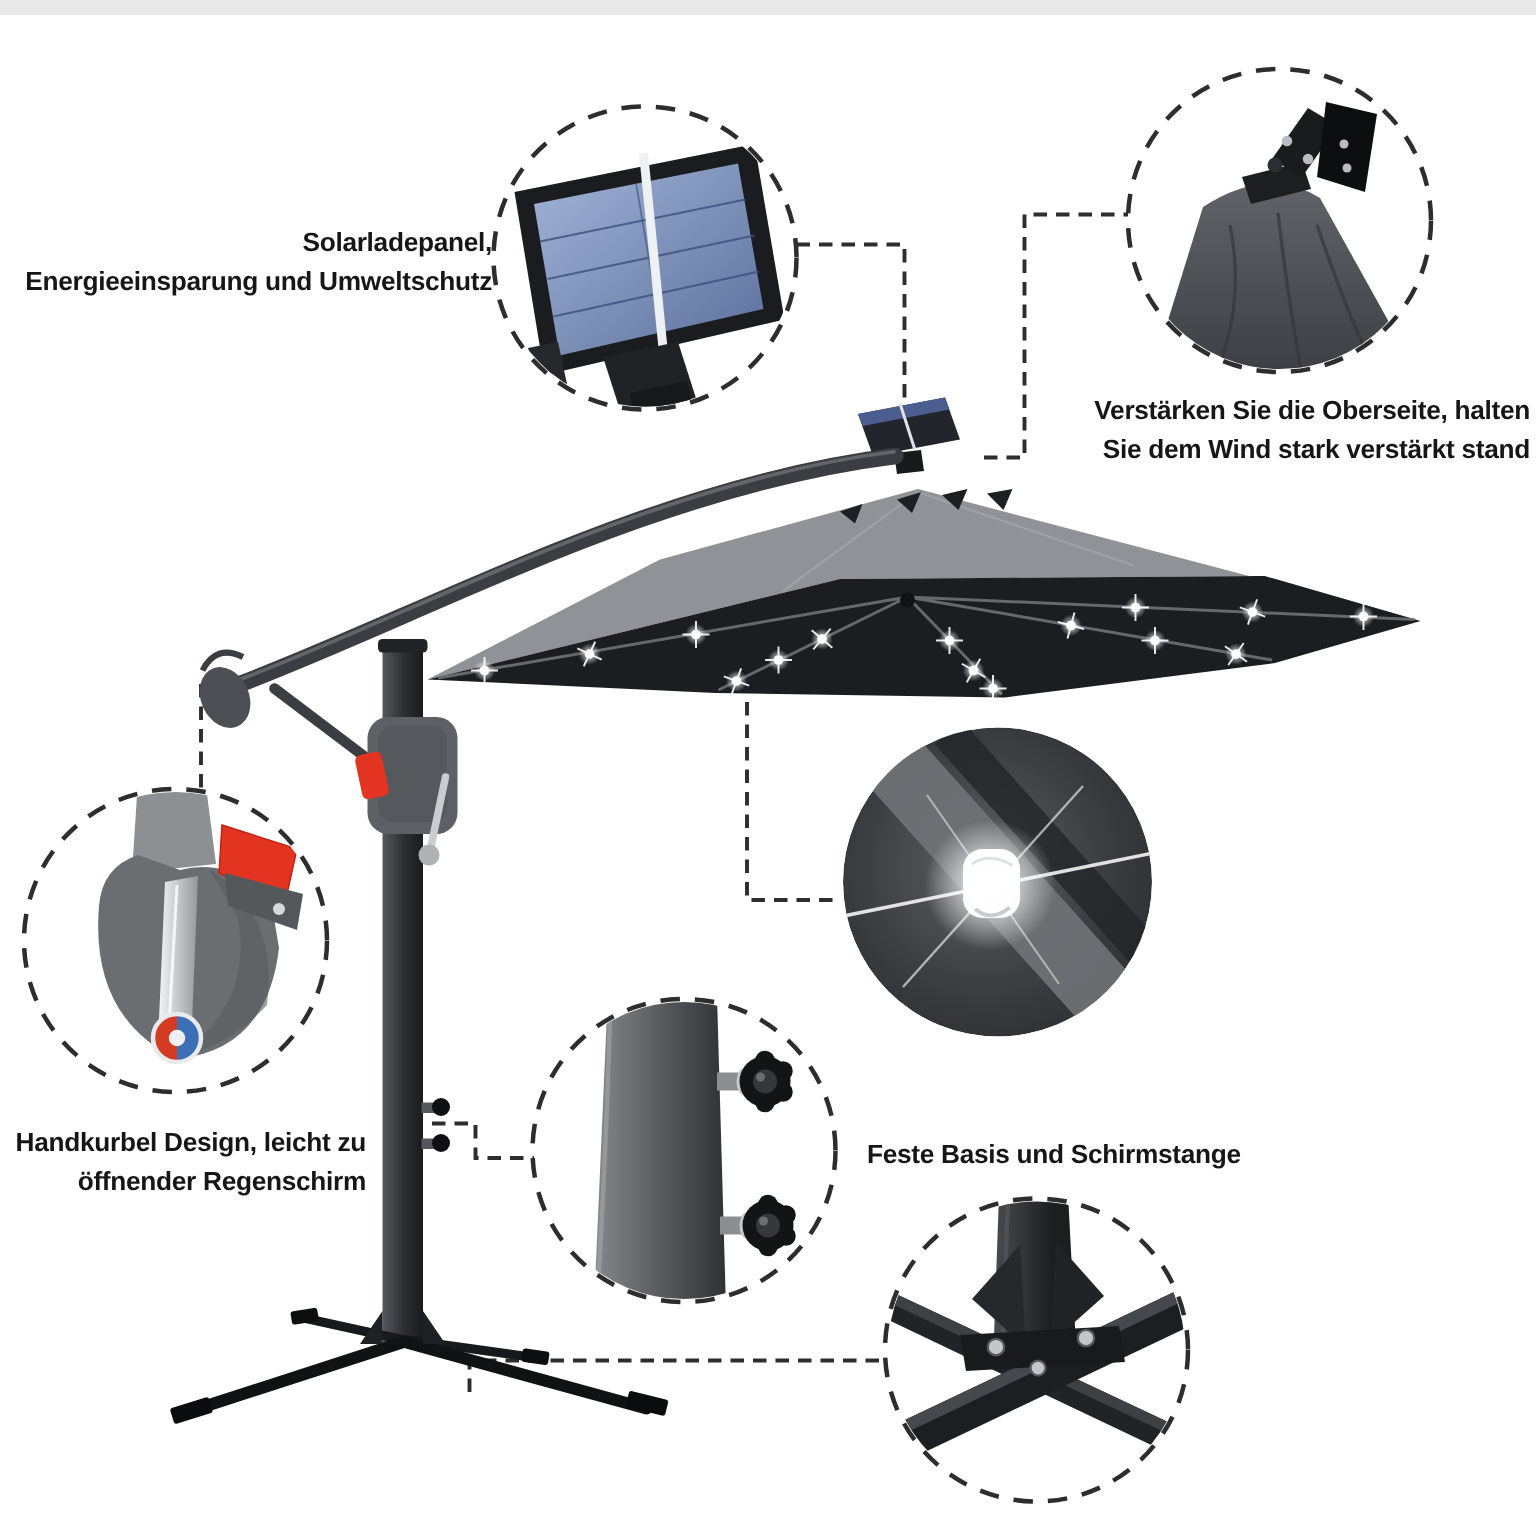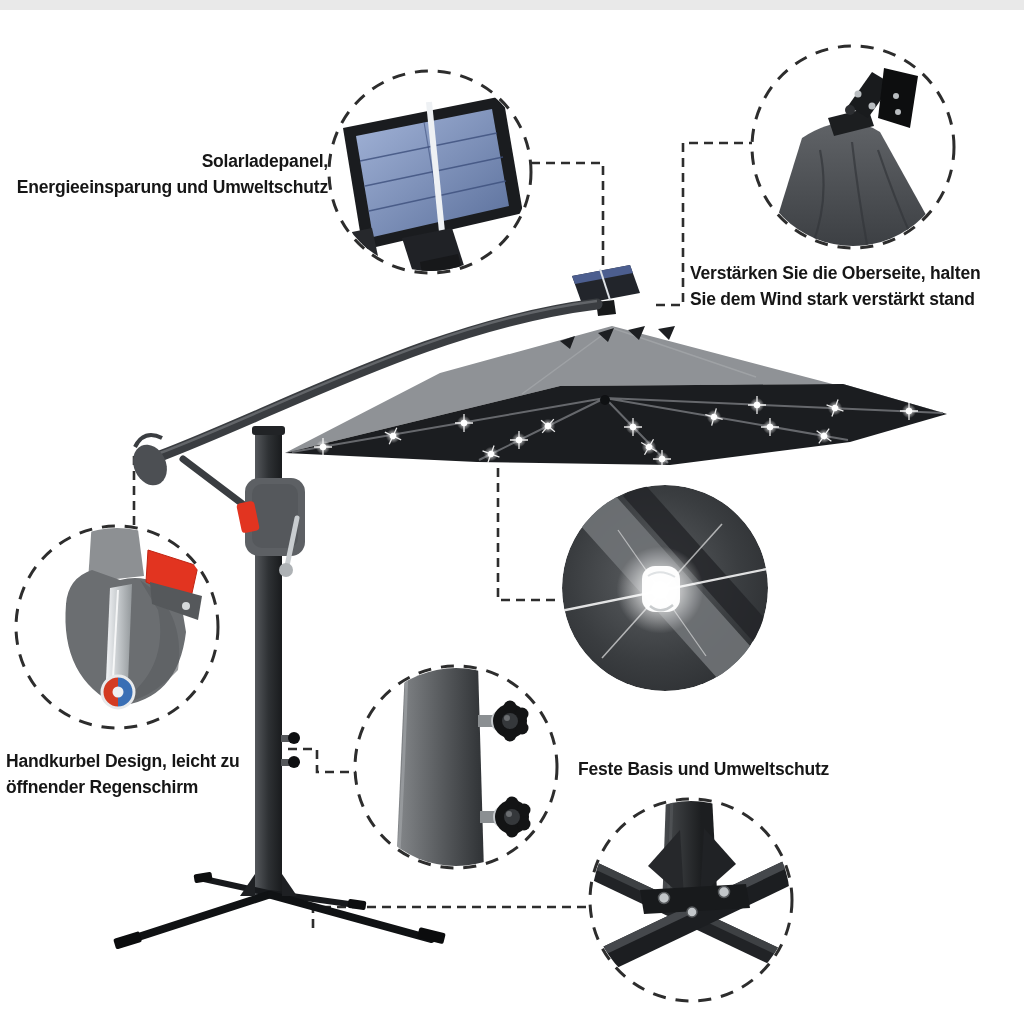--- a/index.html
+++ b/index.html
@@ -10,21 +10,21 @@
   }
   .stage{position:absolute;inset:0;}
   .label{
     position:absolute;
     font-weight:700;font-size:17.5px;line-height:26px;
     color:var(--text-color,#161616);letter-spacing:-0.2px;
     white-space:nowrap;
   }
   .label .line{display:block;}
   .label.align-right{text-align:right;}
-  .label.align-center{text-align:left;}
+  .label.align-center{text-align:right;}
   .label.align-left{text-align:left;}
   #label-solar{left:14px;top:138px;width:314px;}
   #label-top{left:690px;top:250px;width:330px;}
   #label-led{left:786px;top:555px;width:235px;}
   #label-crank{left:6px;top:738px;width:238px;}
   #label-pole{left:578px;top:746px;width:260px;}
   #label-base{left:812px;top:878px;width:200px;}
 </style>
 </head>
 <body>
@@ -309,17 +309,17 @@
     <span class="line">Sie dem Wind stark verstärkt stand</span>
   </div>
 
 
   <div id="label-crank" class="label align-center">
     <span class="line">Handkurbel Design, leicht zu</span>
     <span class="line">öffnender Regenschirm</span>
   </div>
 
   <div id="label-pole" class="label align-left">
-    <span class="line">Feste Basis und Umweltschutz</span>
+    <span class="line">Feste Basis und Schirmstange</span>
   </div>
 
 
 </div>
 
 </body></html>

